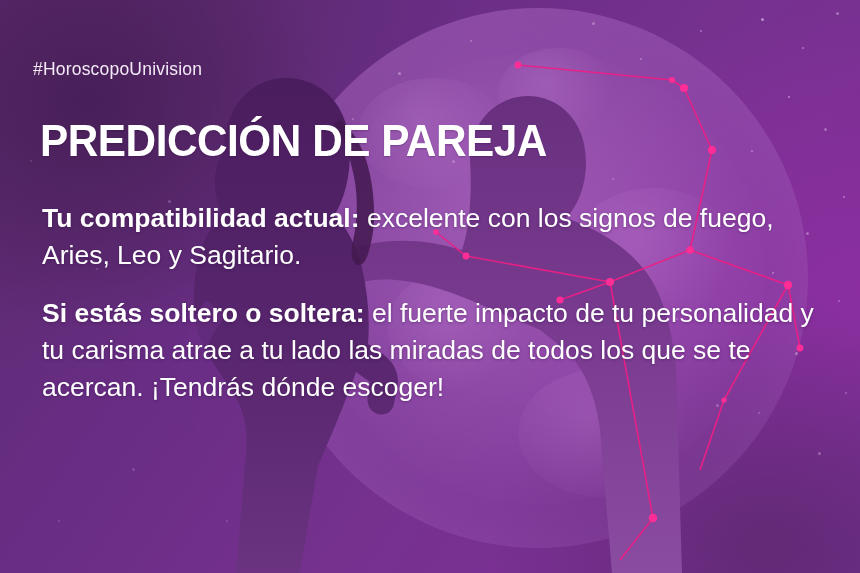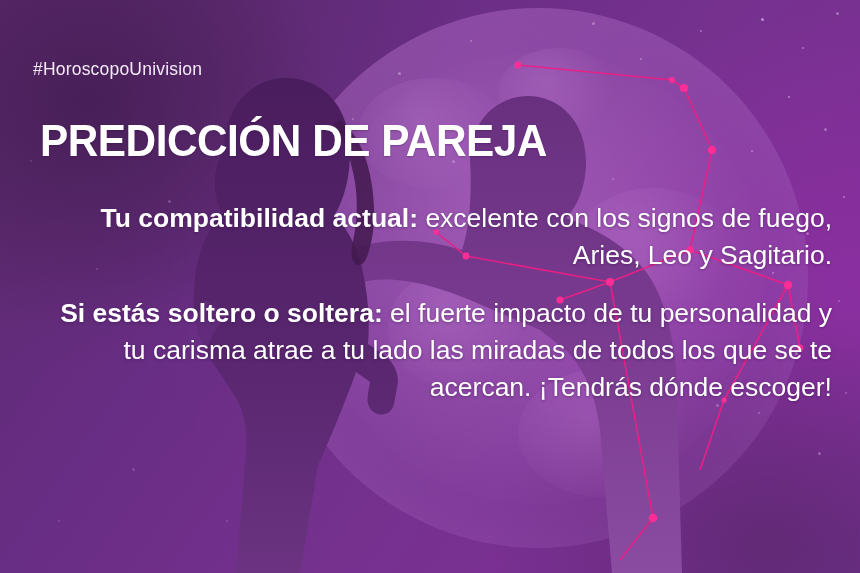--- a/index.html
+++ b/index.html
@@ -113,21 +113,20 @@
   .body {
     position: absolute;
     left: 42px;
     top: 200px;
     width: 790px;
     color: #ffffff;
     font-size: 26.5px;
     line-height: 37px;
     font-weight: 400;
     text-shadow: 0 1px 3px rgba(50,16,70,0.42);
-    text-align: right;
   }
   .para { margin: 0 0 21px 0; }
   .para:last-child { margin-bottom: 16px; }
   .lead {
     font-weight: 700;
   }
 </style>
 </head>
 <body>
 

